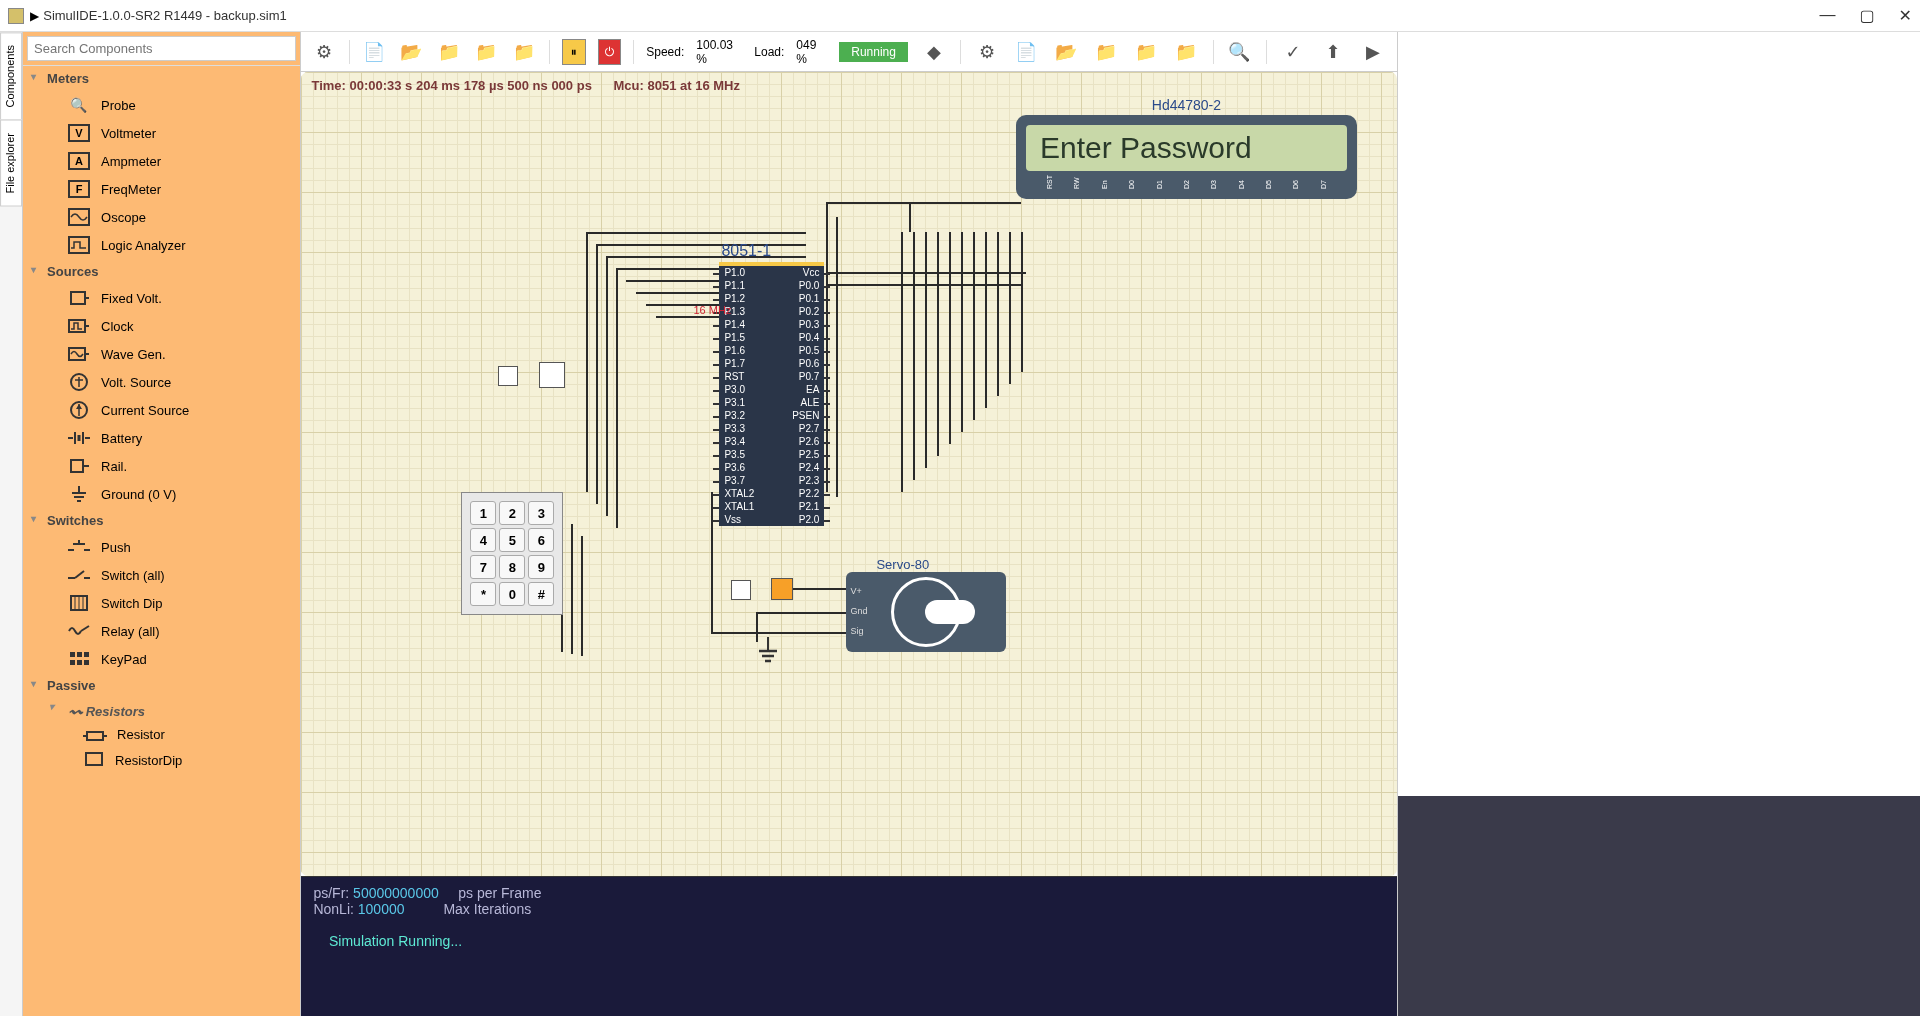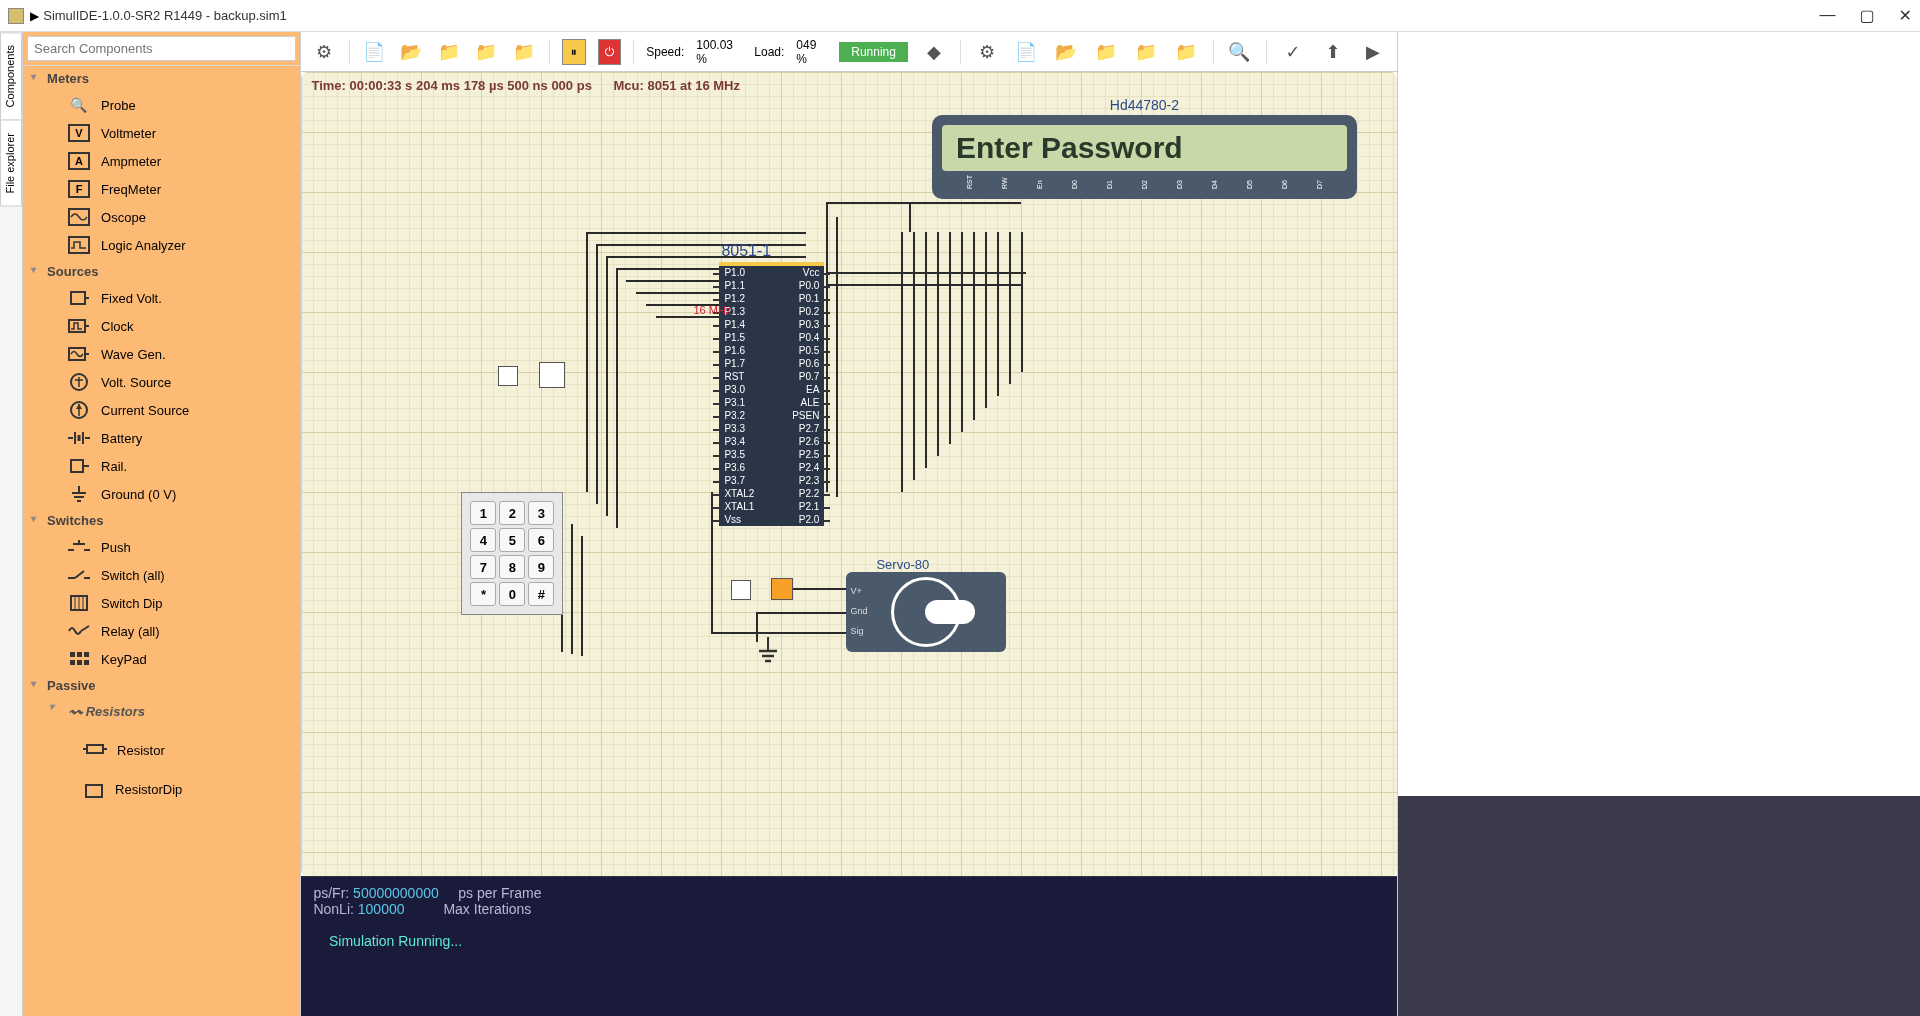--- a/index.html
+++ b/index.html
@@ -28,21 +28,21 @@
 .comp-tree { flex: 1; overflow-y: auto; font-size: 13px; position: relative; }
 .comp-tree::-webkit-scrollbar { width: 16px; }
 .comp-tree::-webkit-scrollbar-track { background: #f0f0f0; }
 .comp-tree::-webkit-scrollbar-thumb { background: #ccc; }
 .cat { padding: 5px 8px 5px 24px; font-weight: bold; color: #444; cursor: pointer; position: relative; }
 .cat::before { content: "▾"; position: absolute; left: 8px; font-size: 10px; color: #888; }
 .subcat { padding: 3px 8px 3px 40px; font-weight: bold; color: #555; cursor: pointer; position: relative; font-style: italic; }
 .subcat::before { content: "▾"; position: absolute; left: 26px; font-size: 10px; color: #888; }
 .item { padding: 4px 8px 4px 44px; cursor: pointer; display: flex; align-items: center; gap: 10px; }
 .item .icon { width: 24px; height: 20px; display: flex; align-items: center; justify-content: center; font-size: 14px; }
-.subitem { padding: 4px 8px 4px 60px; cursor: pointer; display: flex; align-items: flex-start; gap: 10px; margin-top: 16px; }
+.subitem { padding: 4px 8px 4px 60px; cursor: pointer; display: flex; align-items: flex-end; gap: 10px; }
 
 
 .center { flex: 1; display: flex; flex-direction: column; background: #fff; }
 
 
 .toolbar { height: 40px; background: #fff; border-bottom: 1px solid #ccc; display: flex; align-items: center; padding: 0 10px; gap: 12px; font-size: 12px; }
 .tb-btn { width: 28px; height: 28px; display: flex; align-items: center; justify-content: center; cursor: pointer; font-size: 18px; color: #555; }
 .tb-sep { width: 1px; height: 24px; background: #ddd; }
 .tb-yellow { background: #f7c948; border: 1px solid #888; width: 26px; height: 26px; display:flex;align-items:center;justify-content:center;}
 .tb-red { background: #d33; border: 1px solid #888; width: 26px; height: 26px; color:#fff;display:flex;align-items:center;justify-content:center;}
@@ -60,24 +60,24 @@
 .canvas::after { 
   content:""; position:absolute; inset:0; pointer-events:none;
   background-image: 
     linear-gradient(#d8d0a8 1px, transparent 1px),
     linear-gradient(90deg, #d8d0a8 1px, transparent 1px);
   background-size: 60px 60px;
 }
 .timebar { position: absolute; top: 6px; left: 10px; font-size: 13px; color: #7a3838; font-weight: bold; z-index: 10;}
 
 
-.lcd { position: absolute; top: 25px; right: 40px; width: 425px; z-index: 5;}
+.lcd { position: absolute; top: 25px; right: 40px; width: 341px; z-index: 5;}
 .lcd-label { text-align: center; font-size: 14px; color: #2a4a8a; margin-bottom: 2px; }
 .lcd-body { background: #4a5a6a; border-radius: 10px; padding: 10px; }
-.lcd-screen { background: #c8d8a8; padding: 8px 14px; font-family: 'Courier New', monospace; font-size: 30px; font-weight: bold; color: #2a3a2a; line-height: 1.0; border-radius: 4px; }
+.lcd-screen { background: #c8d8a8; padding: 8px 14px; font-family: 'Courier New', monospace; font-size: 30px; font-weight: normal; color: #2a3a2a; line-height: 1.0; border-radius: 4px; }
 .lcd-pins { display: flex; justify-content: space-around; padding: 4px 10px 0 10px; }
 .lcd-pin { font-size: 7px; color: #fff; writing-mode: vertical-rl; transform: rotate(180deg); }
 
 
 .mcu-label { position: absolute; top: 170px; left: 420px; font-size: 16px; color: #2a4a8a; z-index:5;}
 .mcu-freq { position: absolute; top: 232px; left: 392px; font-size: 11px; color: #c23; z-index:5;}
 .mcu { position: absolute; top: 190px; left: 418px; width: 105px; background: #2a3548; color: #fff; font-size: 10px; font-family: monospace; z-index: 3; border-top: 4px solid #f7c948;}
 .mcu-row { display: flex; justify-content: space-between; padding: 1px 5px; position: relative; }
 .mcu-row::before, .mcu-row::after { content:""; position:absolute; top:50%; width:6px; height:2px; background:#333; }
 .mcu-row::before { left:-6px; } .mcu-row::after { right:-6px; }

